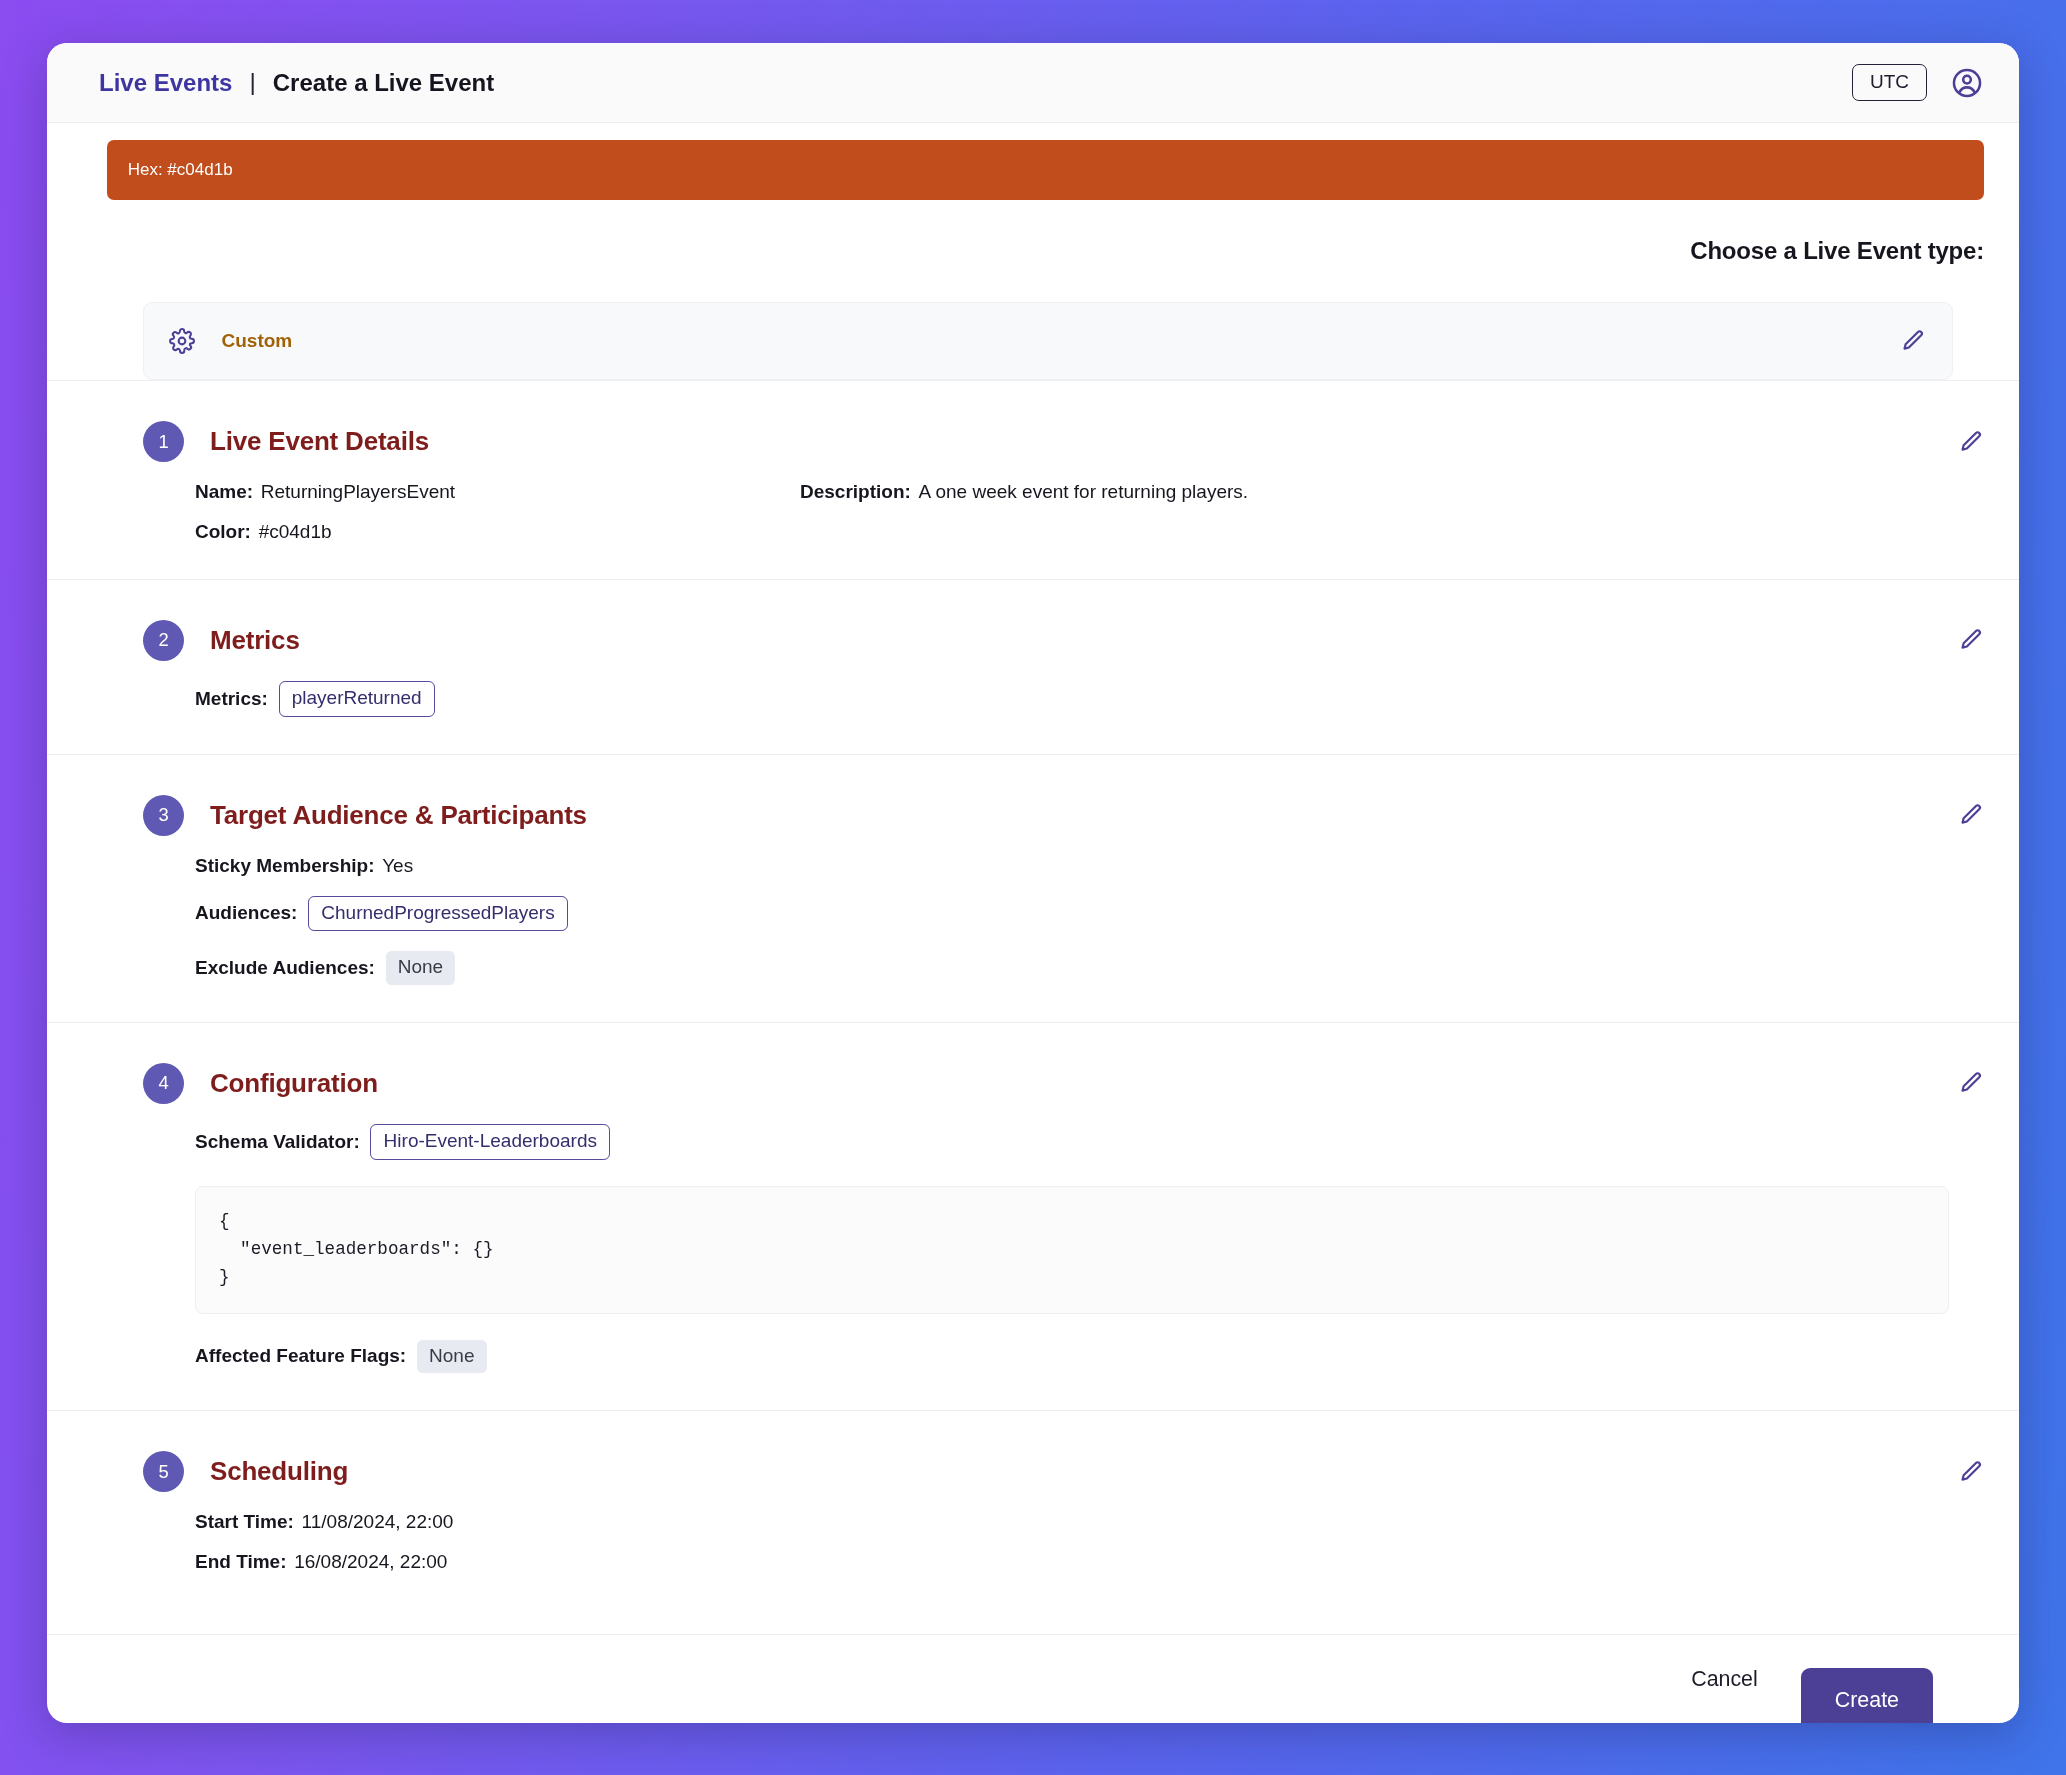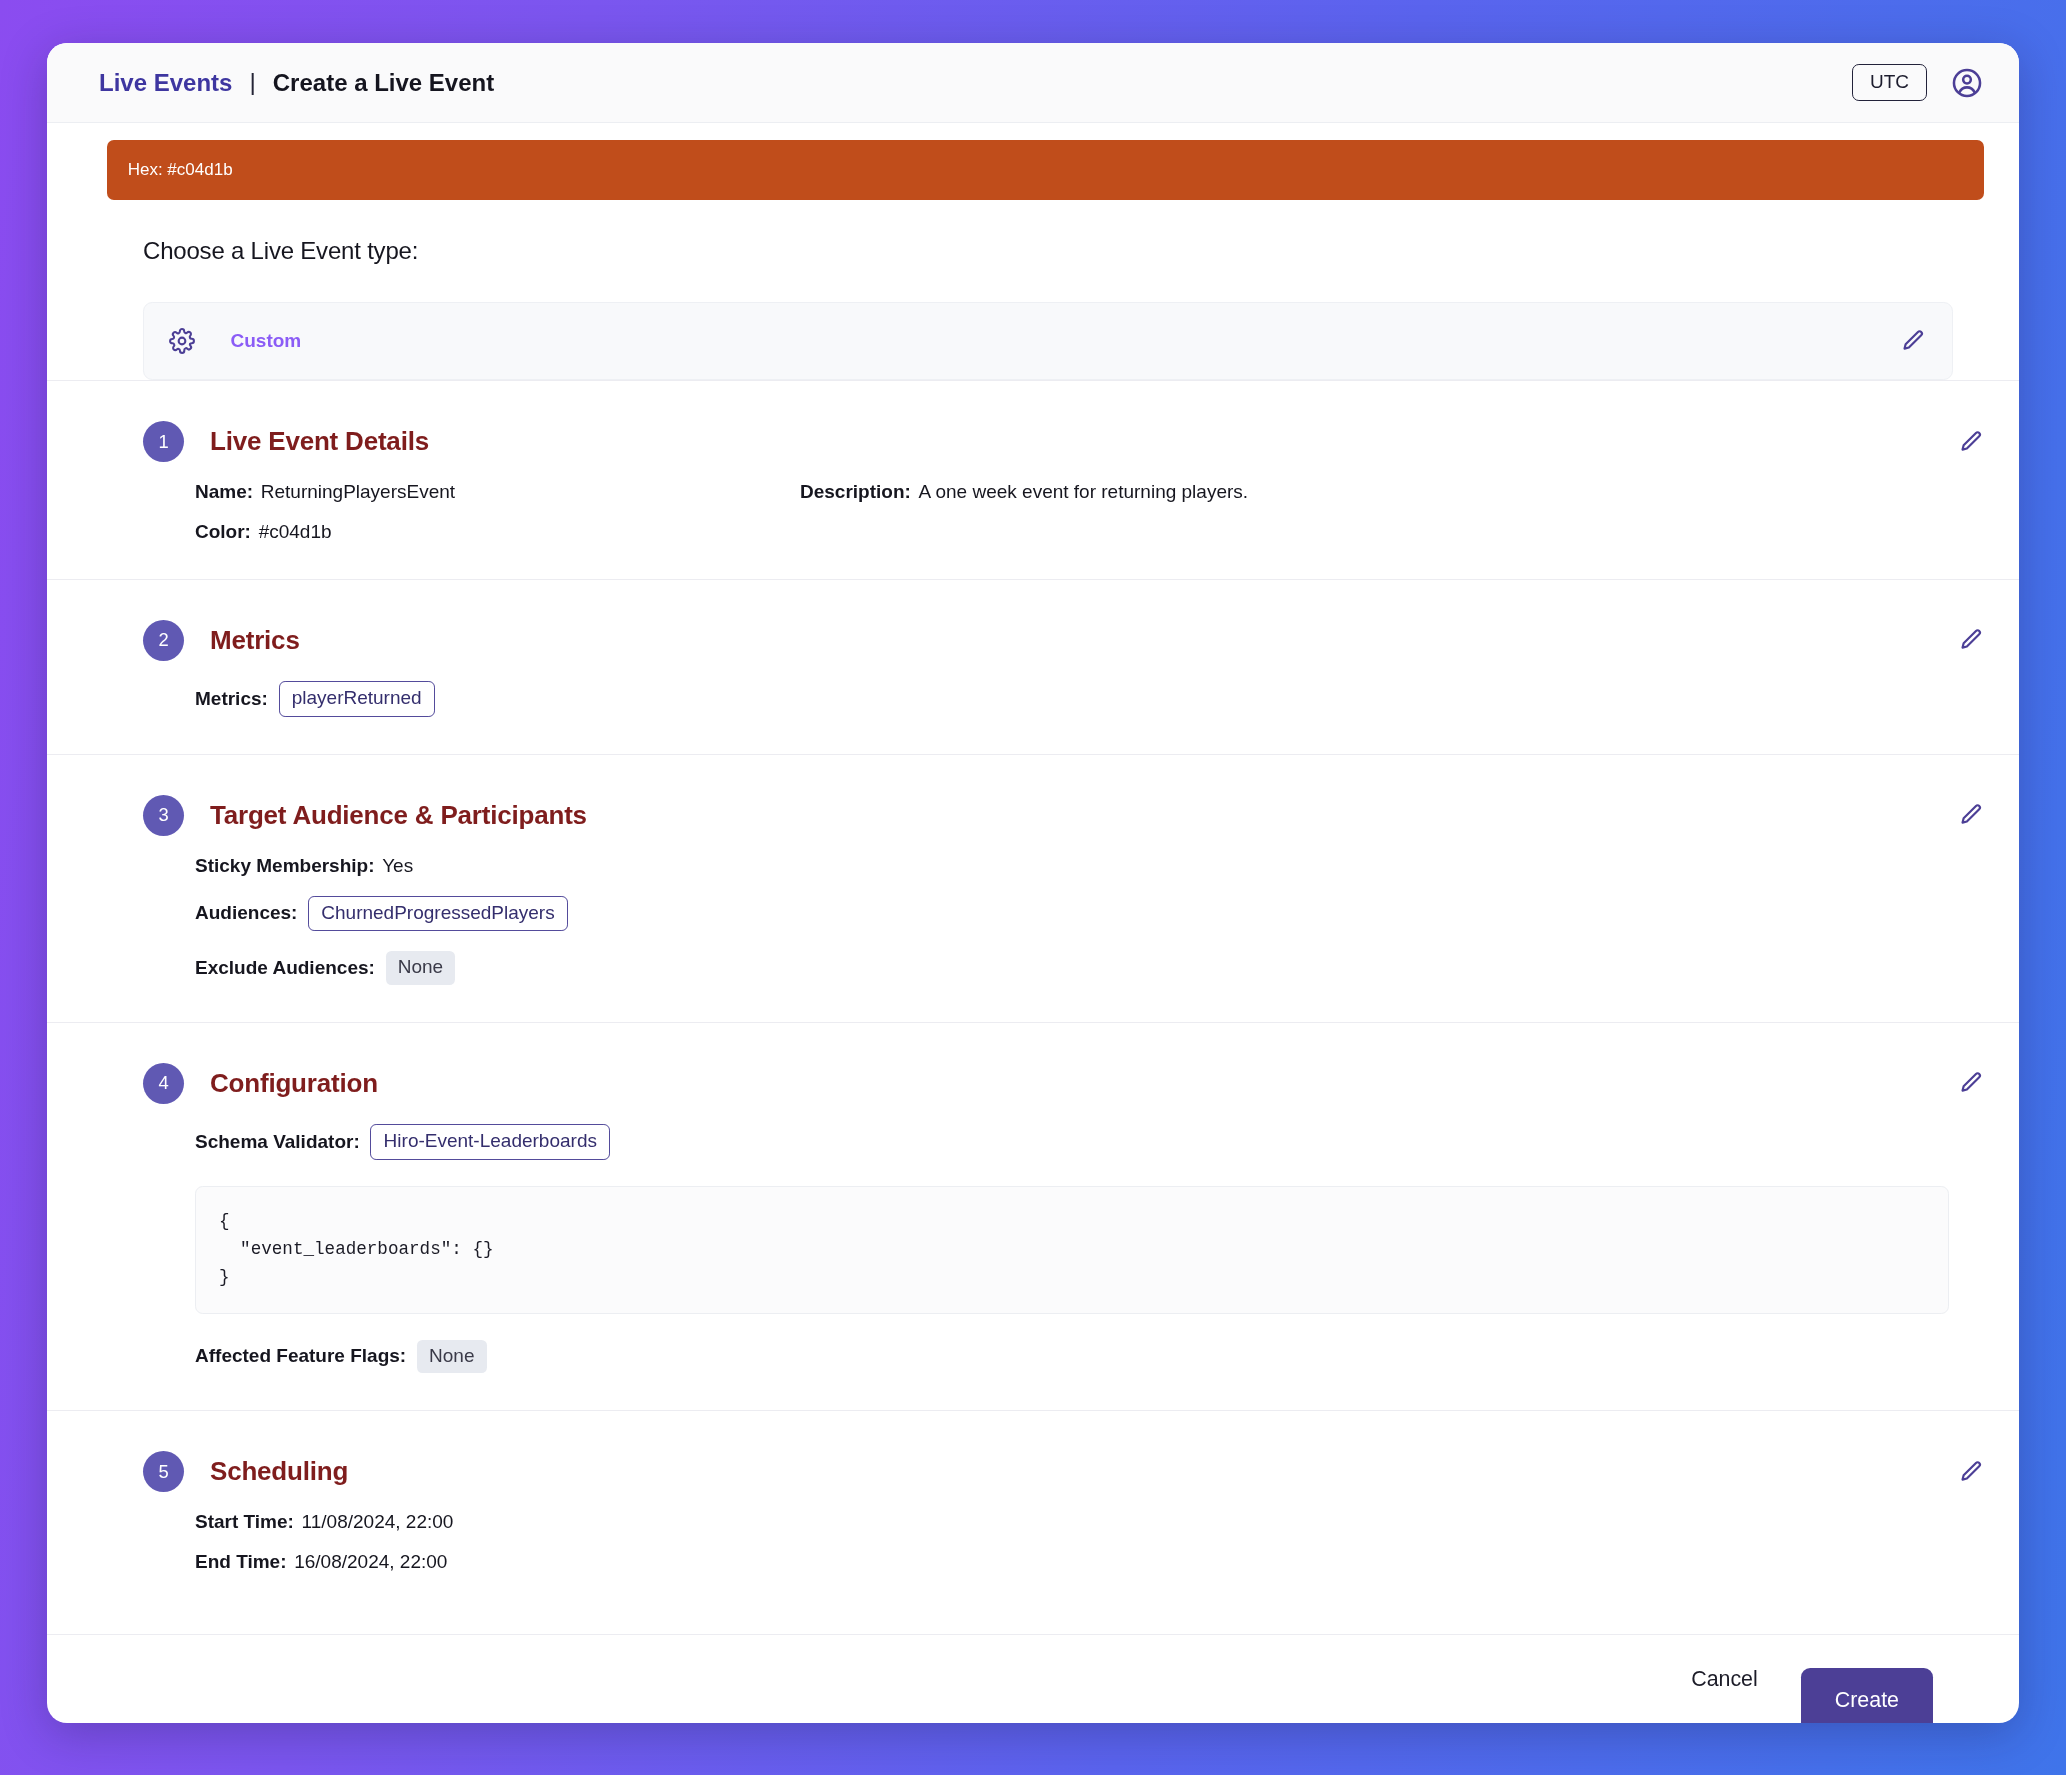--- a/index.html
+++ b/index.html
@@ -97,41 +97,42 @@
     align-items: center;
     padding-left: 20.7px;
     color: #ffffff;
     font-size: 17px;
   }
 
   
   .chooser { padding: 37px 35px 0 96px; }
   .chooser-title {
     font-size: 24px;
-    font-weight: normal;
+    font-weight: bold;
     color: #16161f;
     letter-spacing: -0.2px;
+    text-align: right;
   }
   .type-row {
     margin-top: 37px;
     margin-right: 31px;
     background: #f8f9fb;
     border: 1.5px solid #eef0f4;
     border-radius: 9.2px;
     height: 78px;
     display: flex;
     align-items: center;
     padding: 0 26px 0 24.5px;
     cursor: pointer;
   }
   .type-row-label {
     font-size: 19px;
     font-weight: bold;
-    color: #8b5cf6;
-    margin-left: 36px;
+    color: #a16207;
+    margin-left: 27px;
   }
   .gear-icon { width: 26px; height: 26px; display: block; }
   .row-spacer { margin-left: auto; }
 
   .pencil-icon { width: 26px; height: 26px; display: block; cursor: pointer; }
 
   
   .section {
     border-top: 1.5px solid #ececf1;
     padding: 40px 35px 37px 96px;

